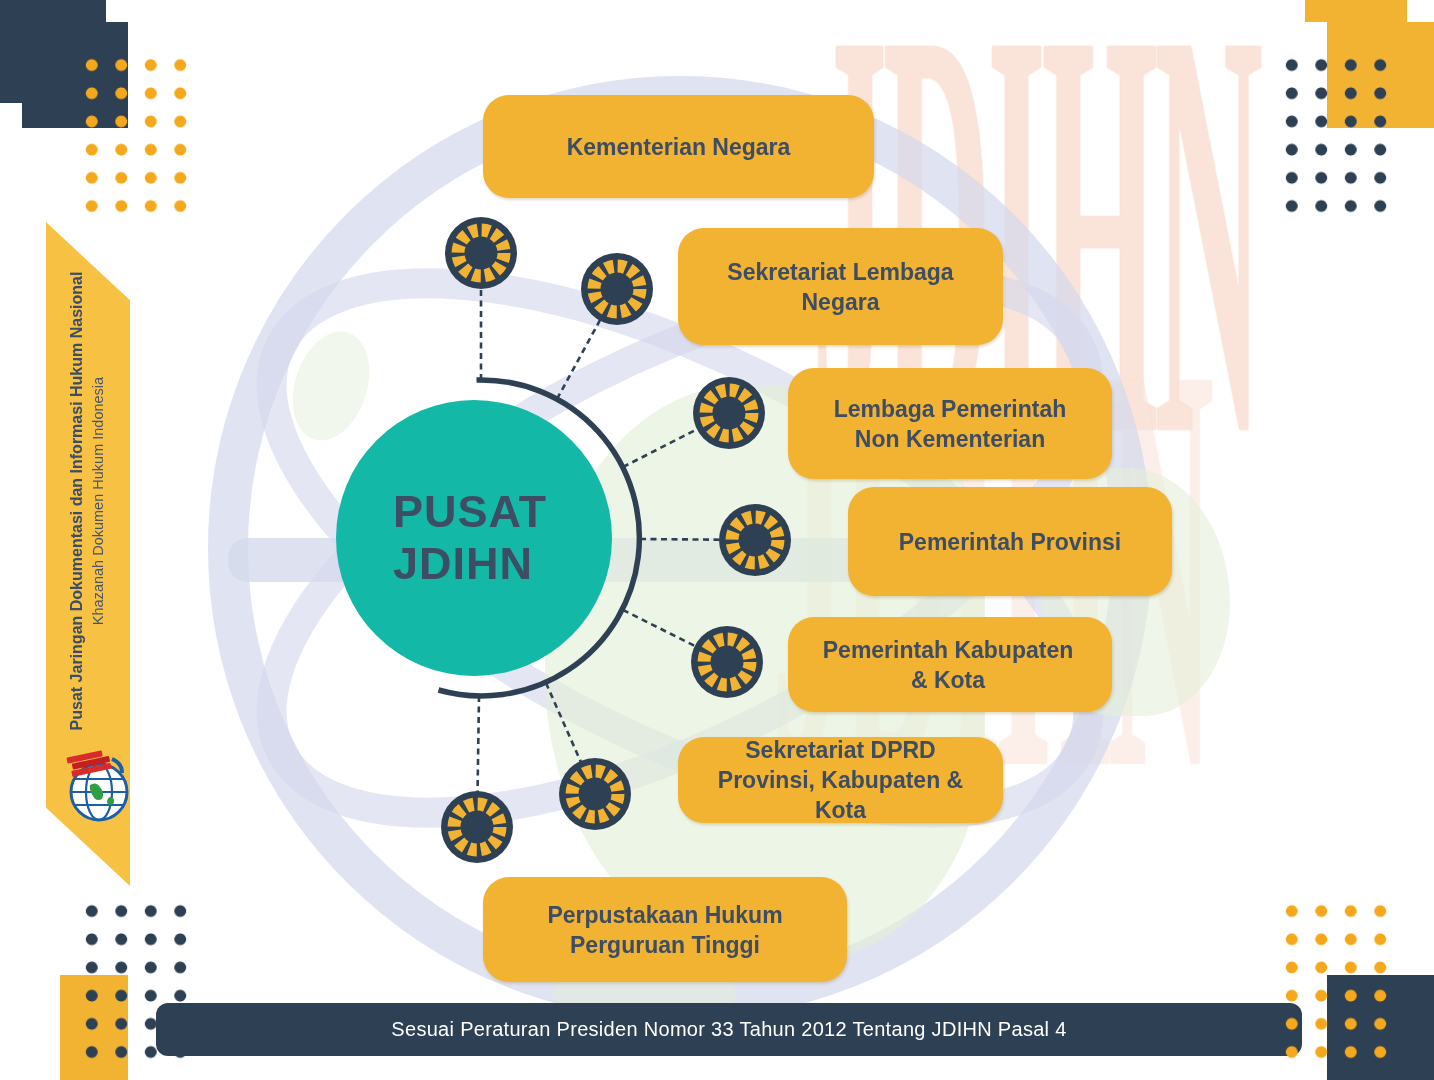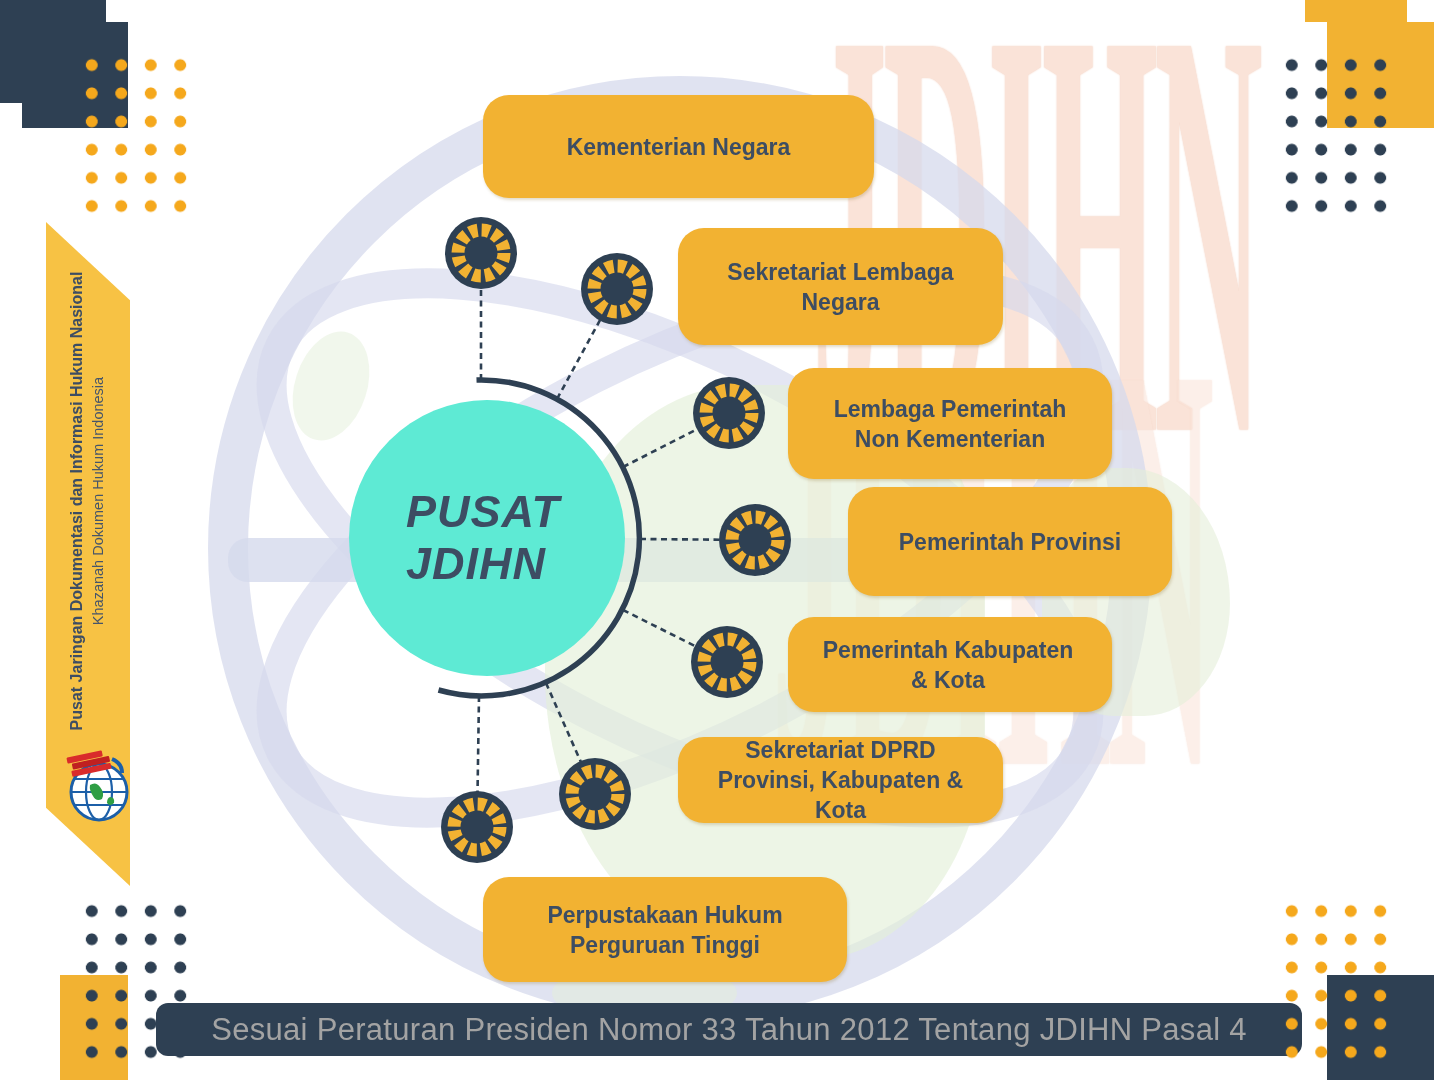--- a/index.html
+++ b/index.html
@@ -19,22 +19,22 @@
   #globe-svg{position:absolute;left:0;top:0;}
   .blob{position:absolute;background:#E4EFD9;}
   #blob-kalimantan{left:545px;top:385px;width:440px;height:575px;border-radius:45% 35% 40% 50%;opacity:.65;}
   #blob-sulawesi{left:1042px;top:468px;width:188px;height:248px;border-radius:40% 60% 50% 42%;opacity:.6;}
   #blob-west{left:295px;top:330px;width:72px;height:112px;border-radius:50%;transform:rotate(18deg);opacity:.5;}
   #blob-south{left:552px;top:962px;width:185px;height:62px;border-radius:50%;opacity:.5;}
   
   #connector-svg{position:absolute;left:0;top:0;}
   
   #hub{
-    position:absolute;left:349px;top:400px;width:276px;height:276px;border-radius:50%;
-    background:#5eead4;display:flex;align-items:center;justify-content:center;font-style:italic;
+    position:absolute;left:336px;top:400px;width:276px;height:276px;border-radius:50%;
+    background:#14b8a6;display:flex;align-items:center;justify-content:center;
   }
   #hub-text{
     color:#3D4D63;font-weight:bold;font-size:45px;line-height:52px;letter-spacing:1px;
     text-align:left;margin-left:-8px;
   }
   
   .gear{position:absolute;width:74px;height:74px;}
   
   .node-box{
     position:absolute;background:#F2B232;border-radius:26px;
@@ -60,21 +60,21 @@
     transform:rotate(-90deg);text-align:center;
   }
   #sidebar-title{font-size:16px;font-weight:bold;color:#3D4D63;line-height:22px;}
   #sidebar-subtitle{font-size:14.5px;font-weight:500;color:#46556A;line-height:20px;}
   #sidebar-logo{position:absolute;left:60px;top:745px;width:78px;height:80px;}
   
   #footer-bar{
     position:absolute;left:156px;top:1003px;width:1146px;height:53px;border-radius:12px;
     background:#2E4053;display:flex;align-items:center;justify-content:center;
   }
-  #footer-text{color:#a3a3a3;font-size:31px;letter-spacing:.3px;}
+  #footer-text{color:#ffffff;font-size:20px;letter-spacing:.3px;}
   
   .sq{position:absolute;}
   .navy{background:#2E4053;}
   .yellow{background:#F2B232;}
   #tl-sq1{left:0;top:0;width:106px;height:103px;}
   #tl-sq2{left:22px;top:22px;width:106px;height:106px;}
   #tr-sq1{left:1305px;top:0;width:102px;height:22px;}
   #tr-sq2{left:1327px;top:22px;width:107px;height:106px;}
   #bl-sq1{left:60px;top:975px;width:68px;height:105px;}
   #br-sq1{left:1327px;top:975px;width:107px;height:105px;}

